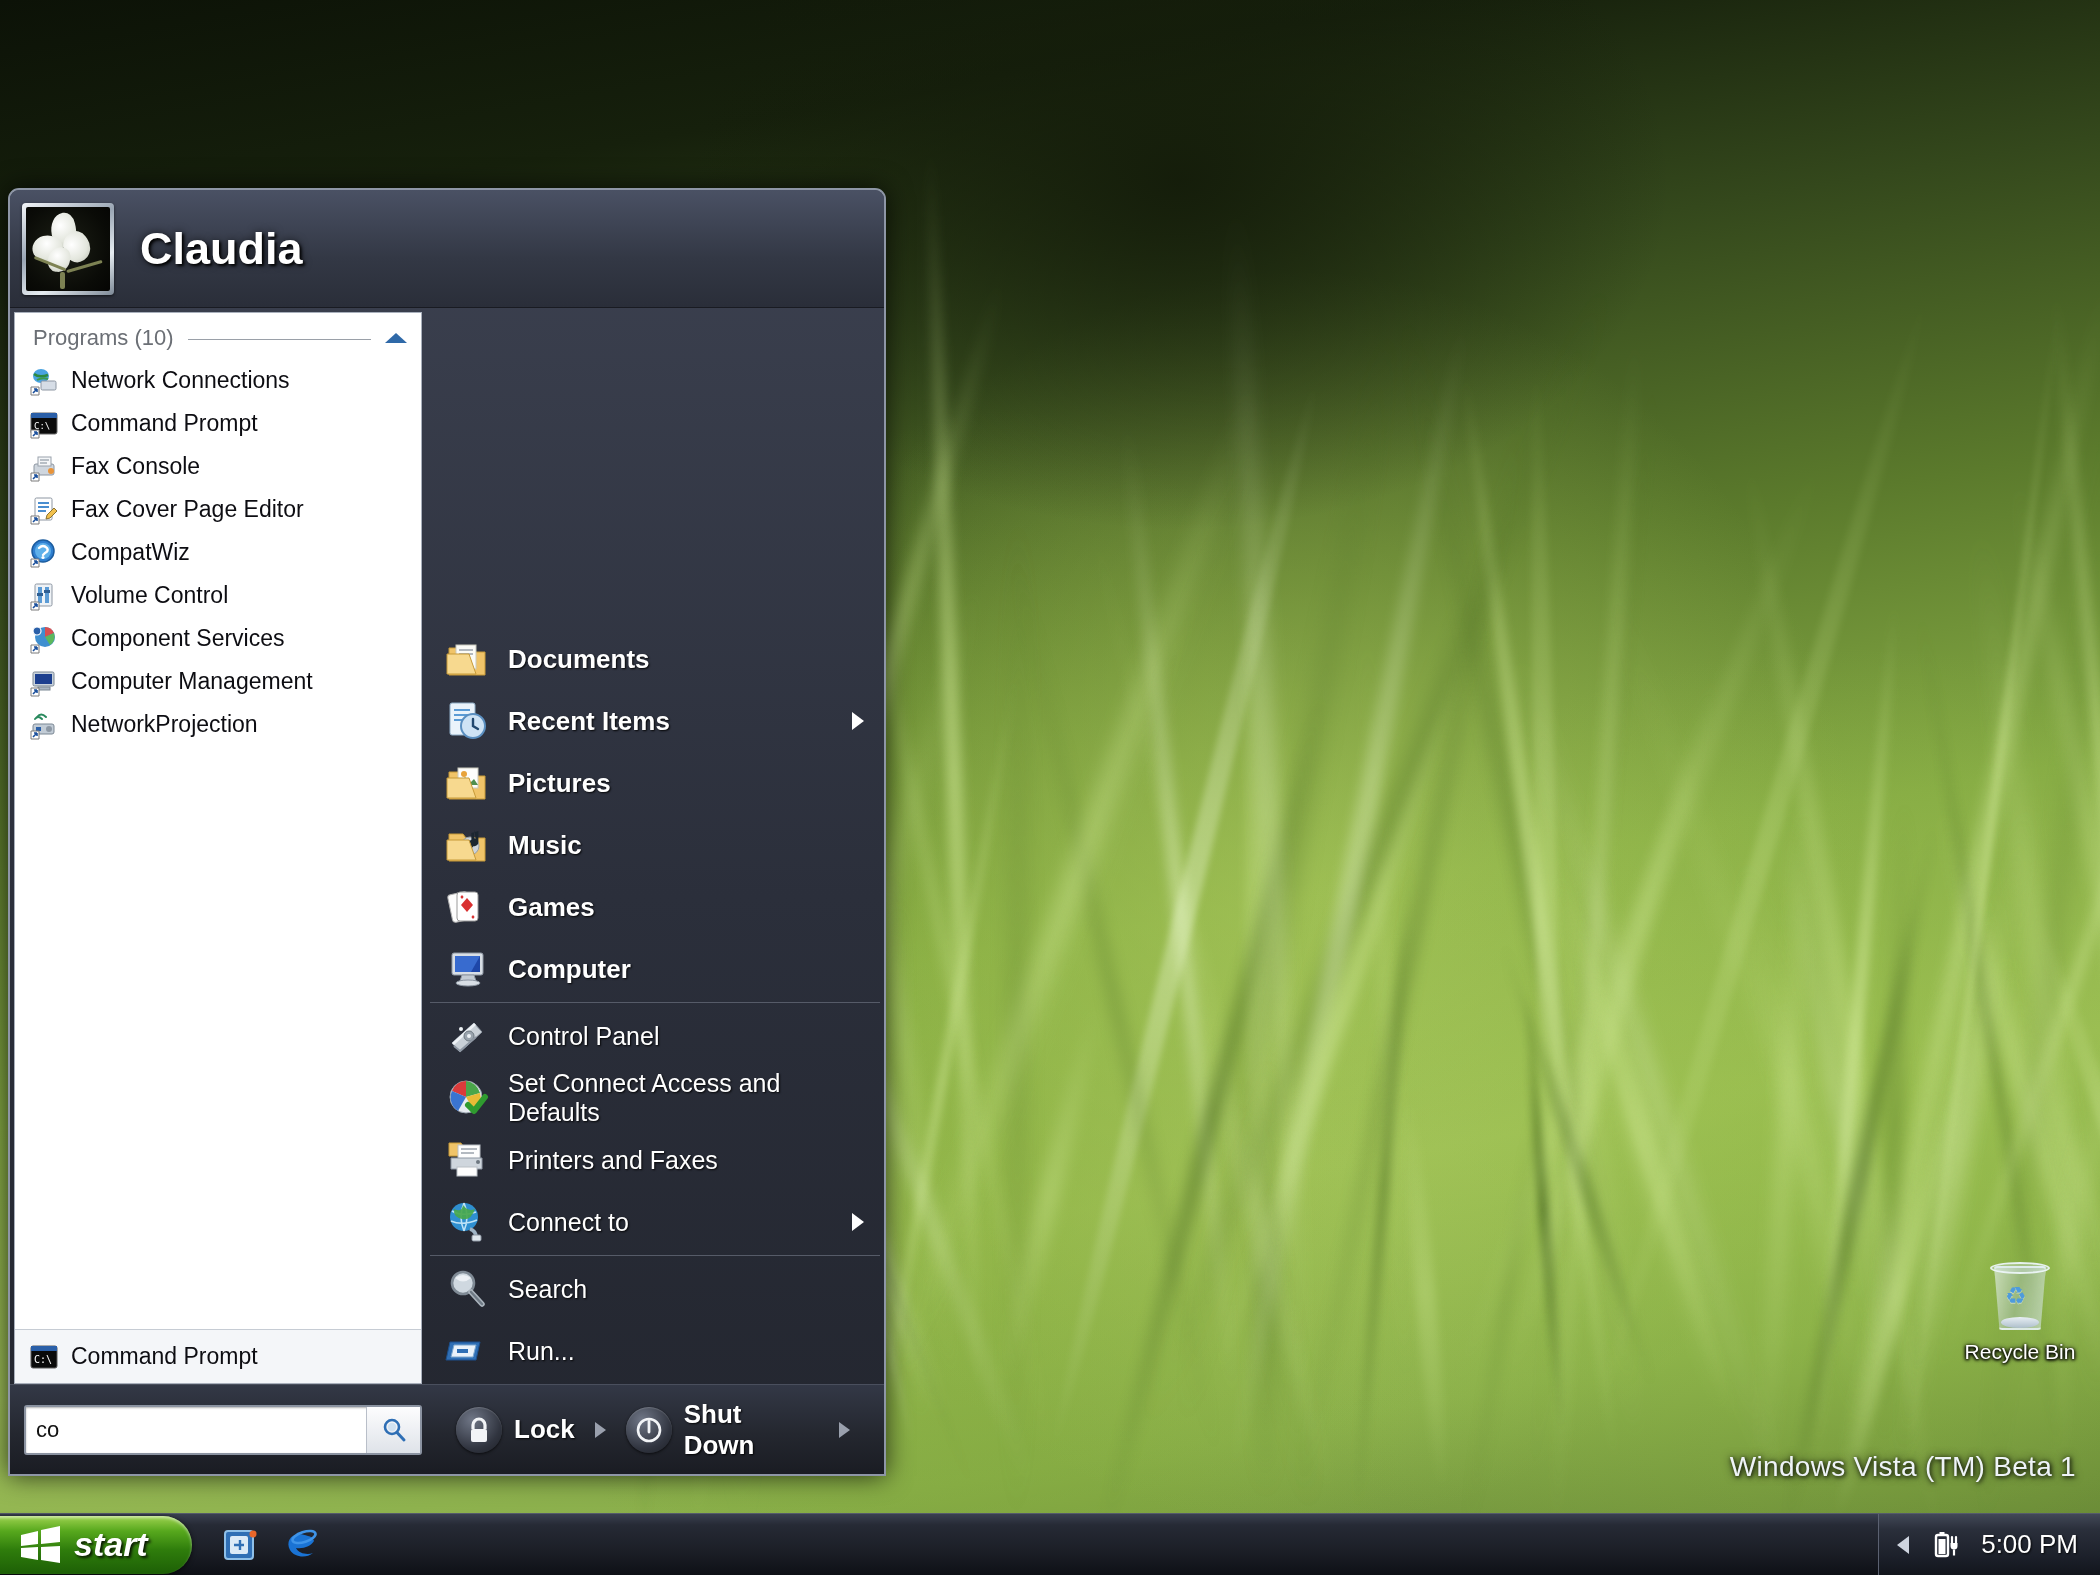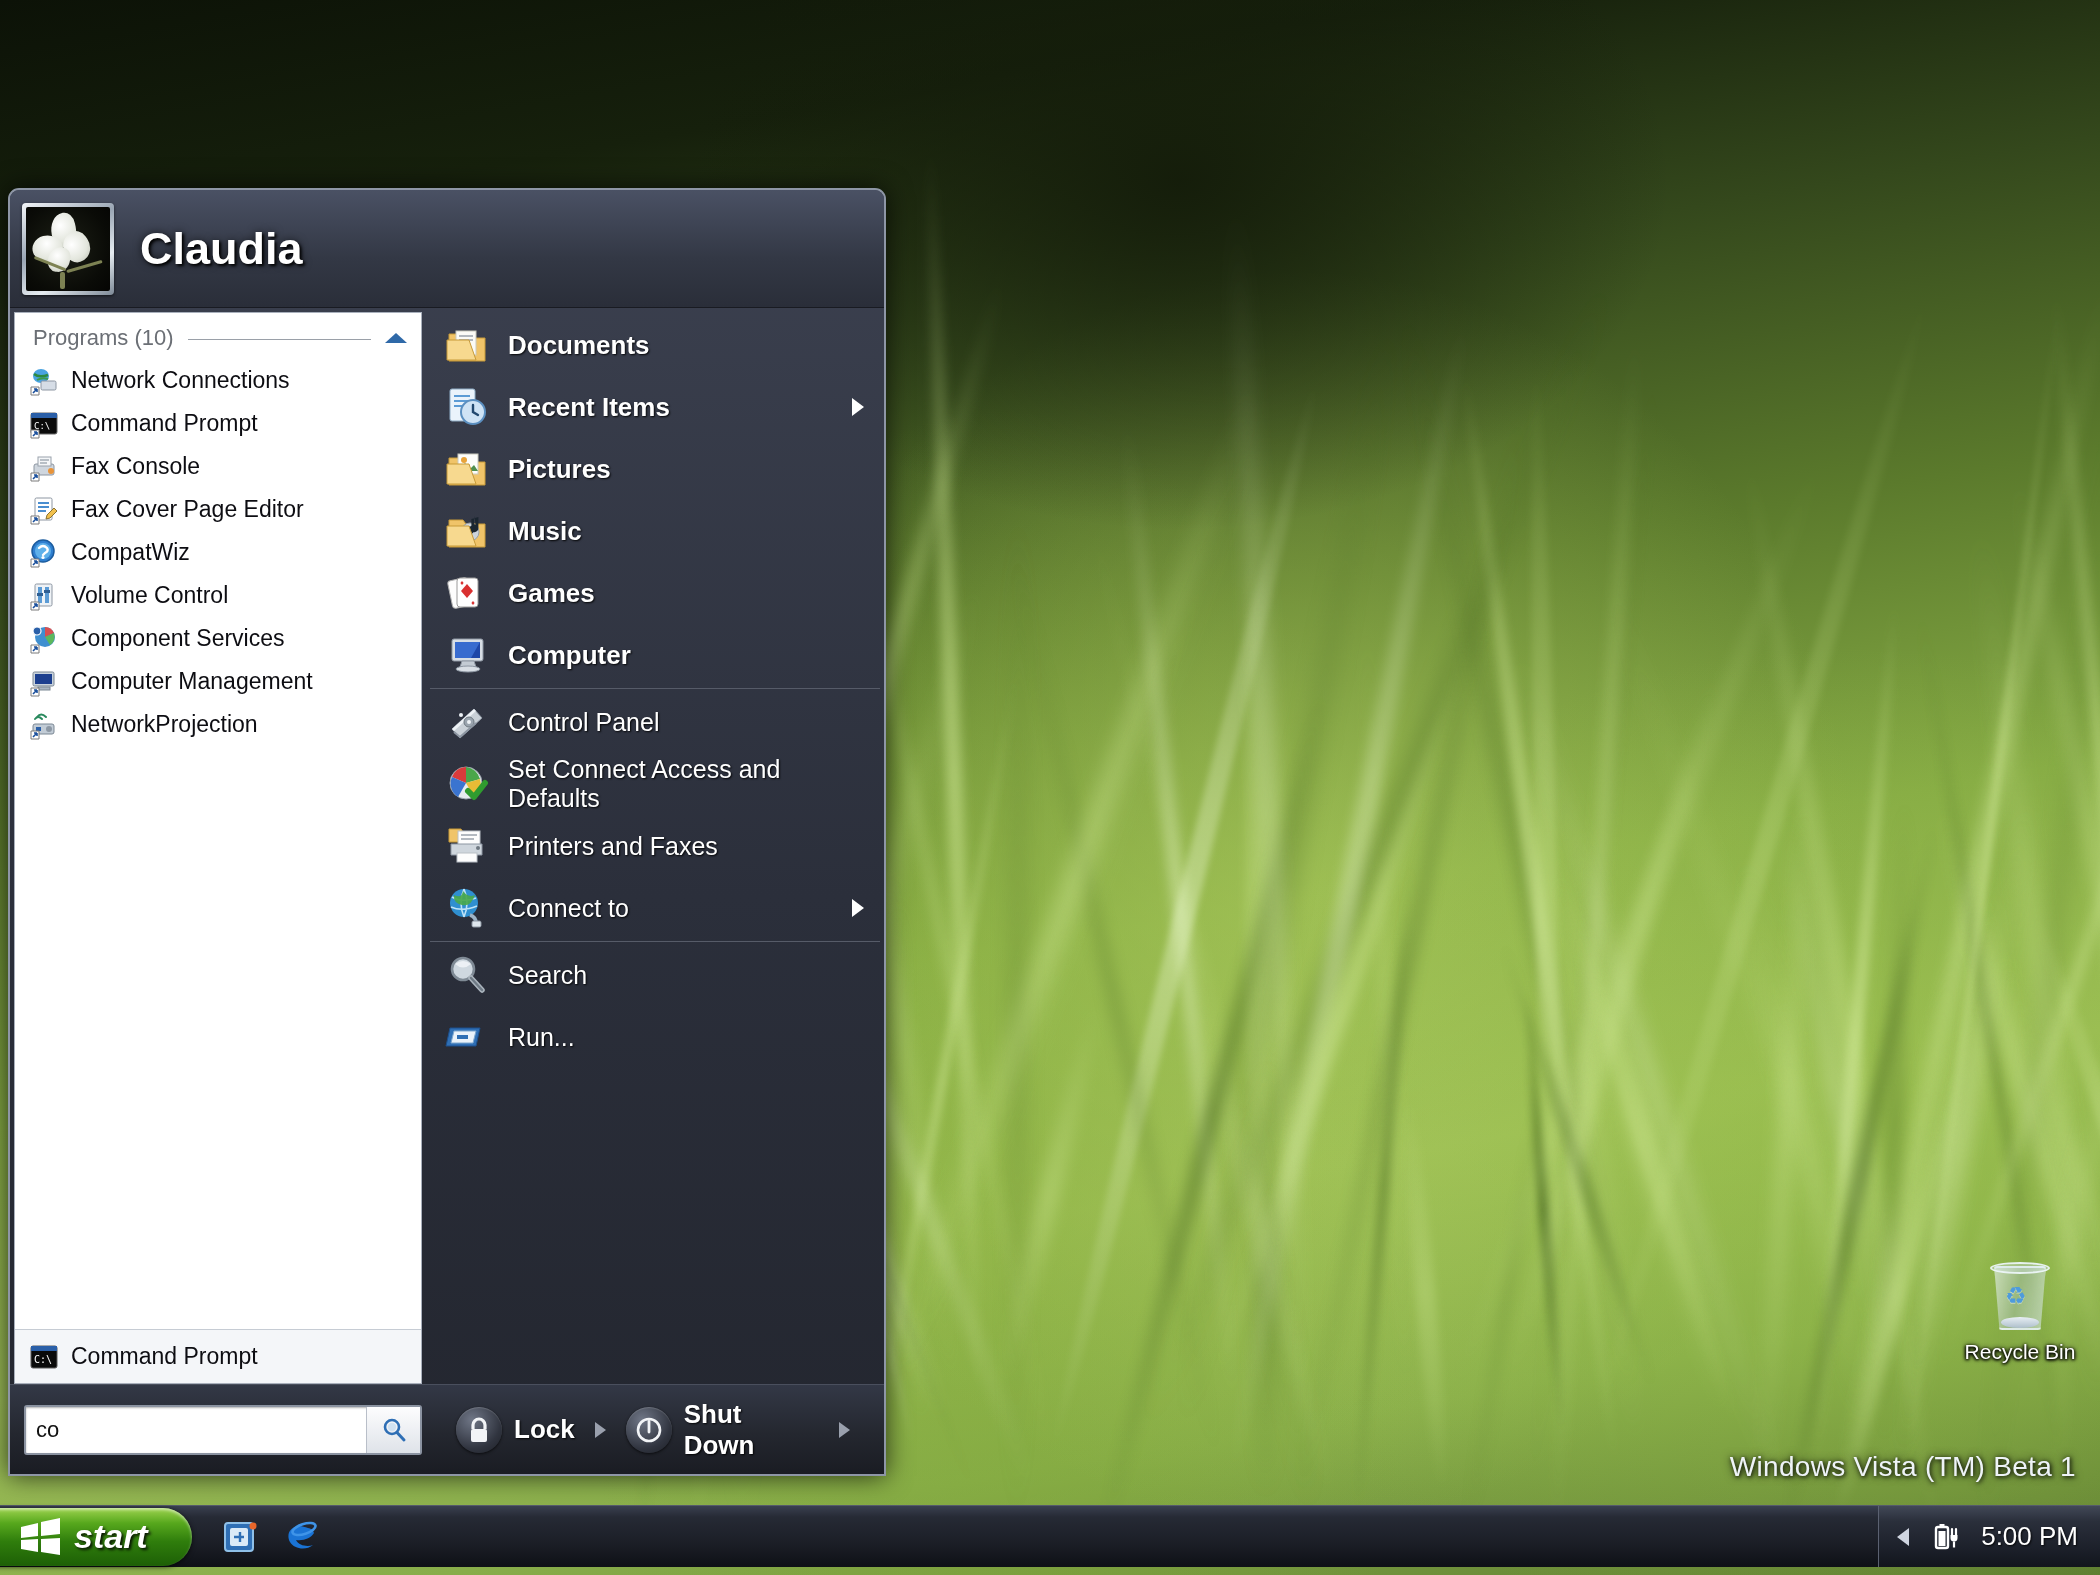--- a/index.html
+++ b/index.html
@@ -134,21 +134,21 @@
 
   #left-footer {
     flex: none; border-top: 1px solid #c6ccd4; background: #f4f6f9;
     display: flex; align-items: center; height: 54px; padding-left: 14px;
   }
   #left-footer .pi-icon { width: 30px; height: 30px; margin-right: 12px; flex: none; position: relative; }
   #left-footer .pi-label { font-size: 23px; color: #0d0d12; }
 
   
   #right-panel {
-    flex: 1; display: flex; flex-direction: column; padding: 0 0 0 8px; min-width: 0;
+    flex: 1; display: flex; flex-direction: column; padding: 0 0 0 8px; min-width: 0; justify-content: flex-end;
   }
   .rgroup { padding: 2px 0; }
   .rgroup + .rgroup { border-top: 1px solid #565b68; }
   .r-item {
     display: flex; align-items: center; position: relative;
     padding: 0 16px 0 14px; min-height: 62px; cursor: default;
   }
   .r-item .ri-icon { width: 46px; height: 46px; flex: none; margin-right: 18px; position: relative; }
   .r-item .ri-label {
     font-size: 25px; color: #ffffff; flex: 1;
@@ -197,21 +197,21 @@
     text-shadow: 1px 1px 2px rgba(0,0,0,.9);
   }
   .pw-chev {
     width: 0; height: 0; margin: 0 20px;
     border-top: 8px solid transparent; border-bottom: 8px solid transparent;
     border-left: 11px solid #9aa0ad; flex: none;
   }
 
   
   #taskbar {
-    position: absolute; left: 0; bottom: 8px; width: 2100px; height: 62px; z-index: 40;
+    position: absolute; left: 0; bottom: 0; width: 2100px; height: 62px; z-index: 40;
     background: linear-gradient(180deg, #3a4050 0%, #262a35 18%, #1b1e26 62%, #0e1016 100%);
     border-top: 1px solid #555b6b;
     display: flex; align-items: center;
   }
   #start-button {
     width: 200px; height: 58px; flex: none; margin-left: -8px;
     border-radius: 0 32px 32px 0;
     background: linear-gradient(180deg, #9ed34f 0%, #57a81d 26%, #2f7d0c 58%, #1d5f06 100%);
     box-shadow: inset 0 2px 3px rgba(255,255,255,.5), 0 1px 5px rgba(0,0,0,.7);
     display: flex; align-items: center; cursor: pointer;

